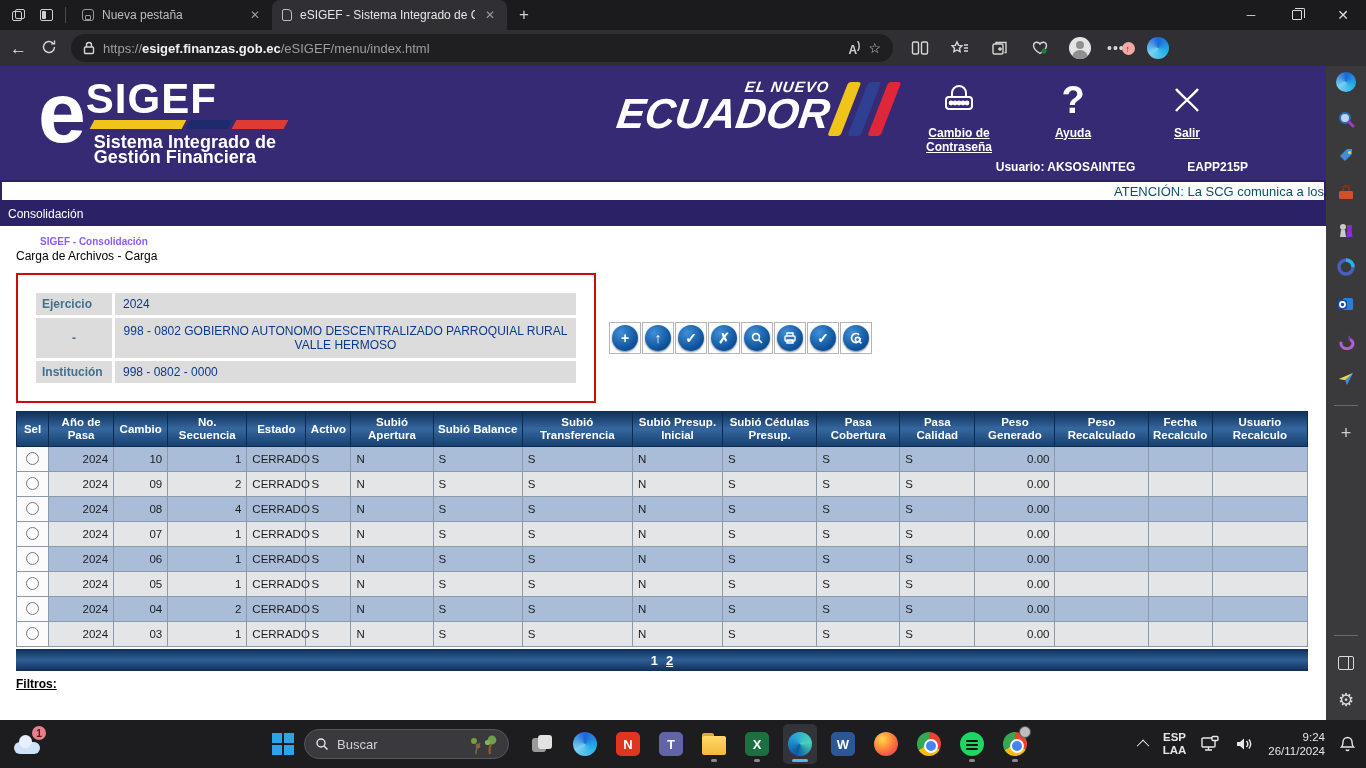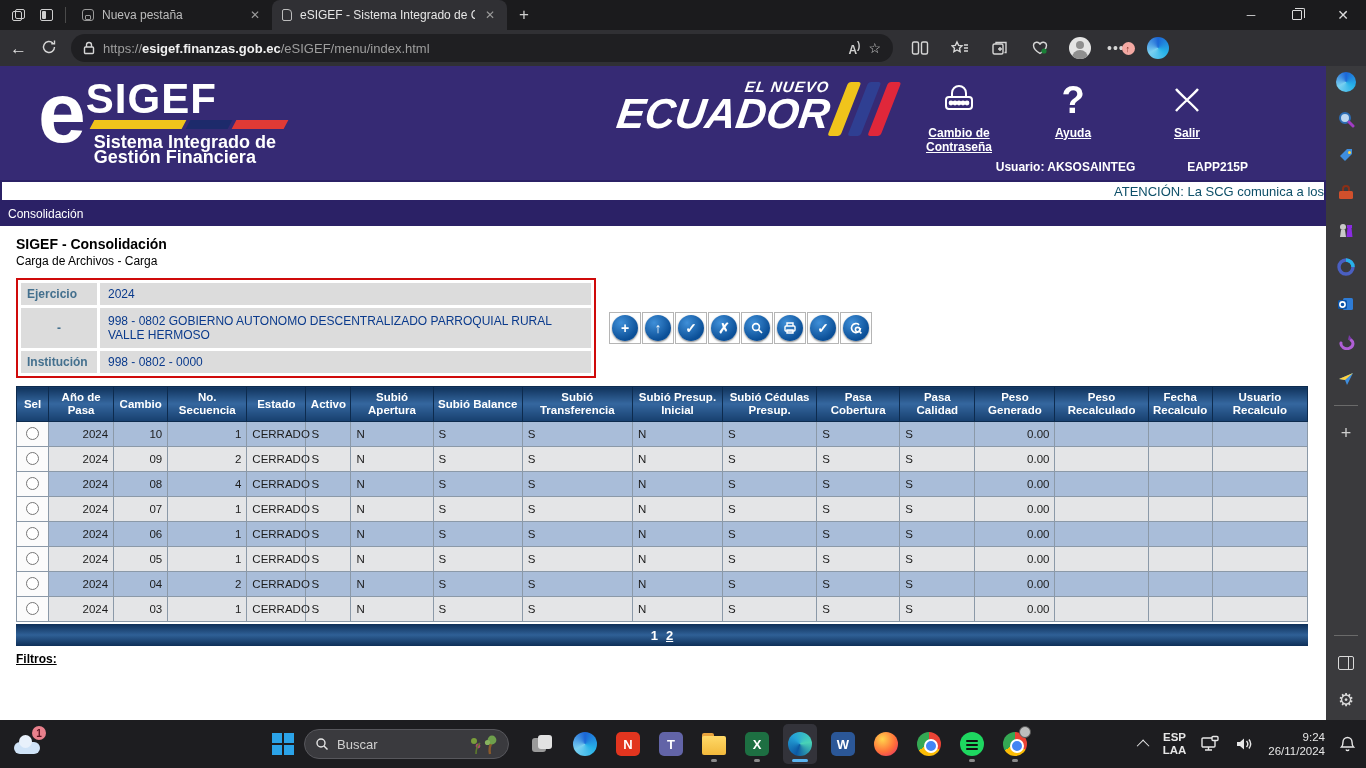--- a/index.html
+++ b/index.html
@@ -77,24 +77,24 @@
   .qmark { font-size:38px; font-weight:bold; color:#fff; }
   .user-line { position:absolute; bottom:6px; right:78px; display:flex; gap:52px; font-size:12px; font-weight:bold; }
 
   
   .marquee { height:22px; background:#fff; border:2px solid #2b2166; position:relative; overflow:hidden; }
   .marquee span { position:absolute; left:1112px; top:2px; white-space:nowrap; color:#0d4f68; font-size:13px; }
   .menubar { height:24px; background:#2b2166; color:#fff; font-size:12px; display:flex; align-items:center; padding-left:8px; }
 
   
   .pagebody { padding:10px 16px 0 16px; }
-  .pg-title { font-size:14px; font-weight:bold; color:#000000; }
+  .pg-title { font-size:10px; font-weight:bold; color:#8b5cf6;margin-left:24px; }
   .pg-sub { font-size:12px; color:#000; margin-top:2px; }
   .form-row-wrap { display:flex; align-items:center; gap:12px; margin-top:10px; }
-  .red-form { width:580px; border:2px solid #cf0a0a; background:#fff; padding:3px; }
+  .red-form { width:580px; border:2px solid #cf0a0a; background:#fff; padding:18px;text-align:center; }
   .rf-row { display:flex; margin-bottom:3px; } .rf-row:last-child { margin-bottom:0; }
   .rf-label { width:76px; background:#dcdcdc; color:#44708e; font-weight:bold; font-size:12px;
     display:flex; align-items:center; padding-left:6px; }
   .rf-val { flex:1; background:#dcdcdc; color:#0a3a8c; font-size:12px; display:flex; align-items:center;
     padding:4px 8px; margin-left:3px; line-height:14px; }
   .actions-strip { display:flex; }
   .act-btn { width:32px; height:32px; background:#fff; border:1px solid #b5b5b5; display:flex; align-items:center; justify-content:center; margin-left:1px; }
   .act-circle { width:26px; height:26px; border-radius:50%; background:radial-gradient(circle at 35% 30%, #3f8fd8, #0b4f97 70%);
     color:#fff; font-size:14px; font-weight:bold; display:flex; align-items:center; justify-content:center; box-shadow:0 1px 2px rgba(0,0,0,.5); }
 

